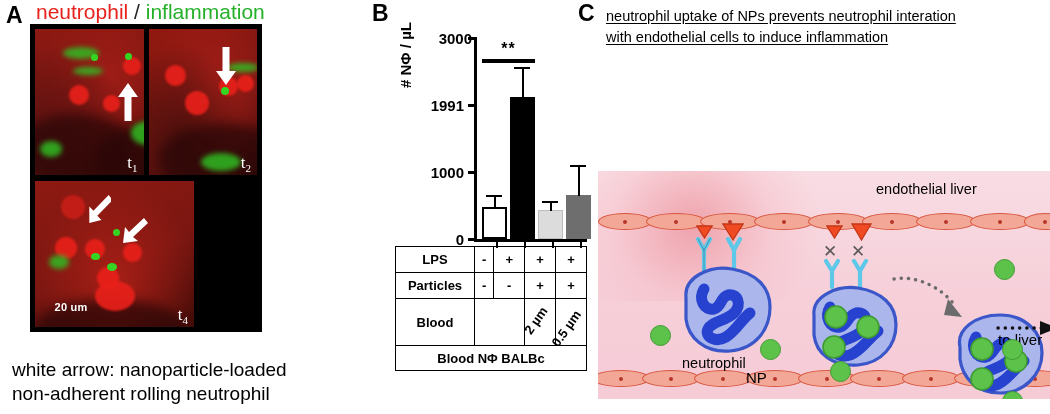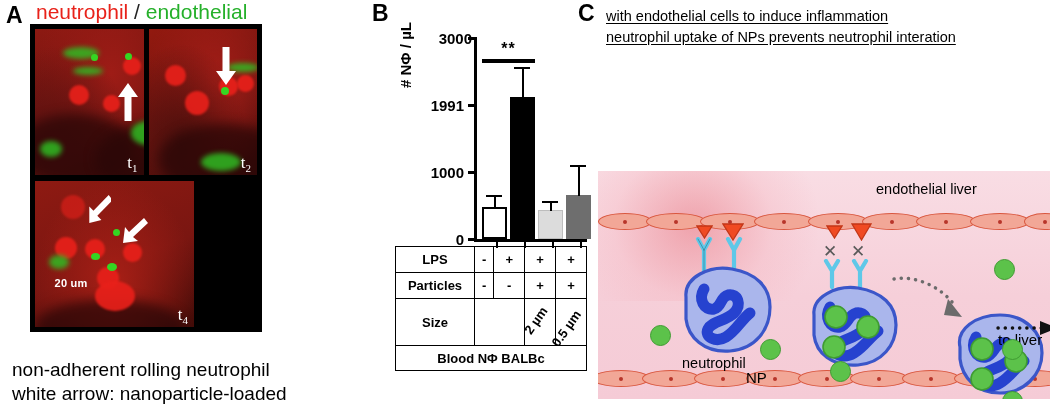--- a/index.html
+++ b/index.html
@@ -34,21 +34,21 @@
   .gdot{position:absolute;border-radius:50%;background:#35d622;
         filter:blur(.6px);}
   .gblob{position:absolute;border-radius:50%;background:#2fbb22;
          filter:blur(2.4px);opacity:.85;}
   .darkhaze{position:absolute;border-radius:50%;background:#2a0707;
             filter:blur(6px);opacity:.75;}
 
   .arrow{position:absolute;width:0;height:0;}
 
   .scalebar{position:absolute;color:#fff;font-weight:bold;font-size:11px;
-            text-align:center;letter-spacing:.2px;}
+            text-align:center;letter-spacing:.2px;margin-top:24px;}
   .scalebar .bar{height:4px;background:#fff;margin-top:1px;}
 
   #panelA-caption{left:12px;top:358px;font-size:19px;line-height:1.25;}
 
   
   #pB-letter{left:372px;top:2px;}
   .chart{position:absolute;left:398px;top:14px;width:190px;height:232px;}
   .ylabel{position:absolute;left:-1px;top:74px;transform:rotate(-90deg);
           transform-origin:left top;font-weight:bold;font-size:15px;
           white-space:nowrap;}
@@ -103,21 +103,21 @@
   .c-lab{position:absolute;font-size:14.5px;white-space:nowrap;}
   .c-lab.inflam{color:#ec5b48;font-weight:bold;font-size:16px;}
   .dashline{position:absolute;}
 </style>
 </head>
 <body>
 
 <div class="abs panel-letter" style="left:6px;top:4px;">A</div>
 
 <div class="abs" id="panelA-title">
-  <span class="red">neutrophil</span><span class="slash"> / </span><span class="green">endothelial</span>
+  <span class="red">neutrophil</span><span class="slash"> / </span><span class="green">inflammation</span>
 </div>
 
 <div class="micro-grid">
 
   <div class="micro-row top">
 
     <div class="micro">
       <div class="fl-bg" style="background:
            radial-gradient(ellipse at 20% 75%,#5e1210 0%,rgba(94,18,16,0) 60%),
            radial-gradient(ellipse at 70% 30%,#9e1c16 0%,rgba(158,28,22,0) 70%),
@@ -202,22 +202,22 @@
       <div class="scalebar" style="left:8px;top:96px;width:56px;">
         <span>20 um</span>
         <div class="bar"></div>
       </div>
       <div class="m-lab">t<sub>4</sub></div>
     </div>
   </div>
 </div>
 
 <div class="abs" id="panelA-caption">
+  <div>white arrow: nanoparticle-loaded</div>
   <div>non-adherent rolling neutrophil</div>
-  <div>white arrow: nanoparticle-loaded</div>
 </div>
 
 <div class="abs panel-letter" id="pB-letter">B</div>
 
 <div class="chart">
   <div class="ylabel"># NΦ / µL</div>
 
   <div class="ytick" style="top:24px;left:20px;width:54px;text-align:right;">3000</div>
   <div class="ytick" style="top:91px;left:12px;width:54px;text-align:right;">1991</div>
   <div class="ytick" style="top:158px;left:12px;width:54px;text-align:right;">1000</div>
@@ -266,39 +266,39 @@
     <td>+</td>
   </tr>
   <tr>
     <td class="rowlab">Particles</td>
     <td>-</td>
     <td>-</td>
     <td>+</td>
     <td>+</td>
   </tr>
   <tr>
-    <td class="rowlab sizecell">Size</td>
+    <td class="rowlab sizecell">Blood</td>
     <td class="sizecell" colspan="2"></td>
     <td class="sizecell">
       <span class="rot" style="left:-4px;top:14px;">2 µm</span>
     </td>
     <td class="sizecell">
       <span class="rot" style="left:-10px;top:22px;">0.5 µm</span>
     </td>
   </tr>
   <tr>
     <td class="footer" colspan="5">Blood NΦ BALBc</td>
   </tr>
 </tbody>
   </table>
 
 <div class="abs panel-letter" id="pC-letter">C</div>
 <div class="abs" id="pC-title">
+  <div><span>neutrophil uptake of NPs prevents neutrophil interation</span></div>
   <div><span>with endothelial cells to induce inflammation</span></div>
-  <div><span>neutrophil uptake of NPs prevents neutrophil interation</span></div>
 </div>
 
 <div class="vessel">
   <div class="inflam-glow"></div>
 
   <div class="c-lab" style="left:278px;top:10px;">endothelial liver</div>
 
   <div class="endo-row" style="top:42px;">
     <div class="endo" style="left:0px;width:52px;">
         <div class="nuc"></div>

